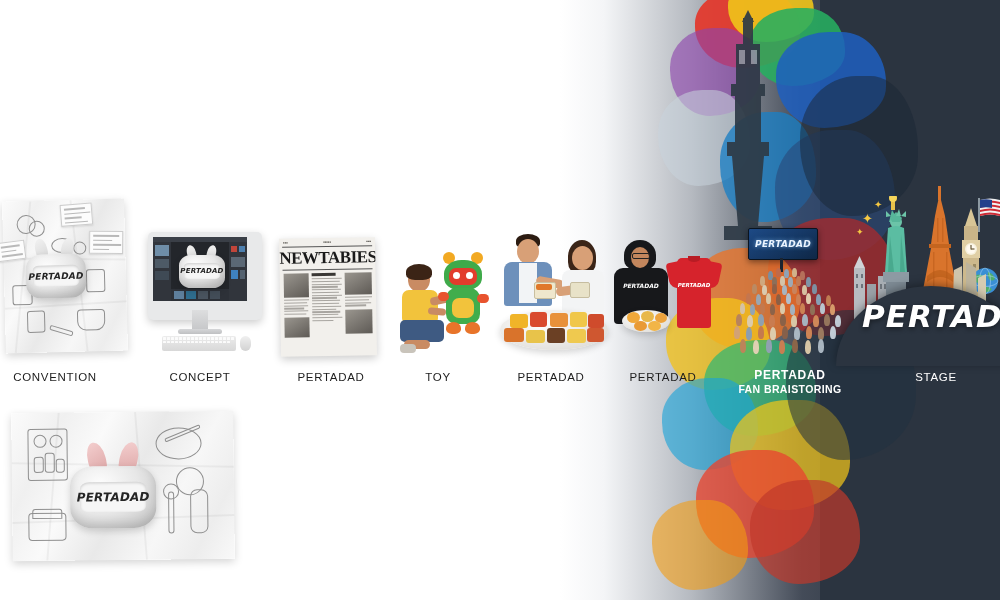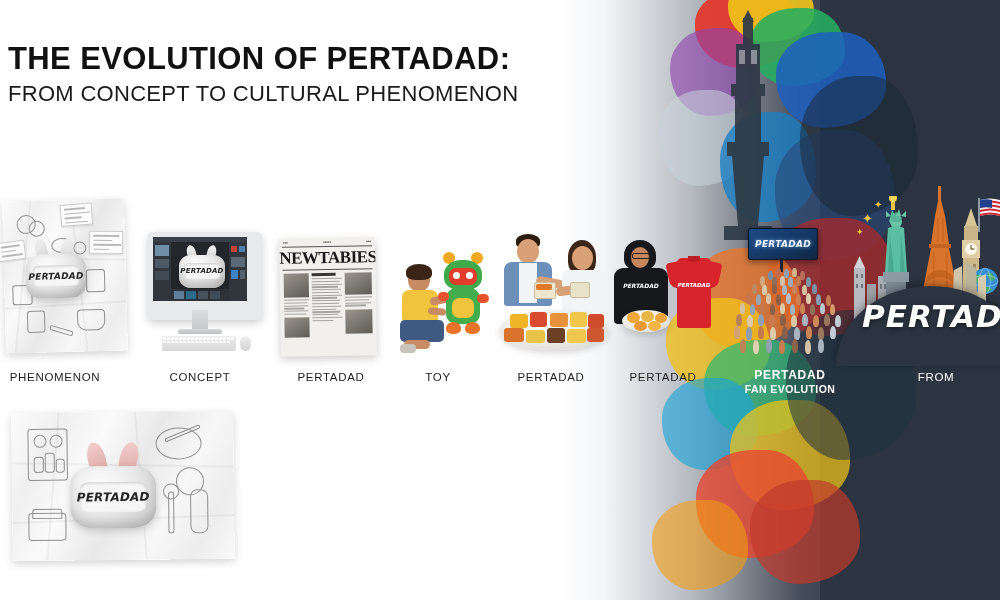--- a/index.html
+++ b/index.html
@@ -152,24 +152,20 @@
       <rect x="27" y="40" width="6" height="14" fill="#8a939c"></rect>
       <rect x="39" y="40" width="6" height="14" fill="#8a939c"></rect>
       <rect x="19" y="74" width="34" height="12"></rect>
       <rect x="23" y="86" width="26" height="46"></rect>
       <rect x="15" y="132" width="42" height="14"></rect>
       <polygon points="20,146 52,146 46,216 26,216"></polygon>
       <rect x="12" y="216" width="48" height="14"></rect>
     </g>
   </svg>
 
-  <div class="heading">
-    <div class="h-title">THE EVOLUTION OF PERTADAD:</div>
-    <div class="h-sub">FROM CONCEPT TO CULTURAL PHENOMENON</div>
-  </div>
 
   <div class="item" style="left:2px;top:188px;width:128px;height:168px;">
     <div class="paper" style="left:2px;top:12px;width:122px;height:152px;transform:rotate(-1.5deg);">
       <div class="crease" style="left:18px;top:0;width:1.5px;height:152px;transform:rotate(7deg);"></div>
       <div class="crease" style="left:74px;top:0;width:1.5px;height:152px;transform:rotate(-5deg);"></div>
       <div class="crease" style="left:0;top:58px;width:122px;height:1.5px;transform:rotate(2deg);"></div>
       <div class="crease" style="left:0;top:104px;width:122px;height:1.5px;transform:rotate(-2deg);"></div>
       <div class="doodle circle" style="left:14px;top:14px;width:17px;height:17px;"></div>
       <div class="doodle circle" style="left:26px;top:20px;width:14px;height:14px;"></div>
       <div class="doodle" style="left:8px;top:84px;width:18px;height:18px;"></div>
@@ -625,38 +621,38 @@
       <div class="ear pink" style="left:108px;top:30px;width:18px;height:34px;transform:rotate(14deg);"></div>
       <div class="device" style="left:58px;top:54px;width:86px;height:62px;">
         <div class="screenplate" style="left:10px;top:16px;width:66px;height:30px;">
           <span class="brandtext" style="font-size:12px;">PERTADAD</span>
         </div>
       </div>
     </div>
   </div>
 
   <div class="caption" style="left:55px;top:371px;">
-    <span>PHENOMENON</span>
+    <span>CONVENTION</span>
   </div>
   <div class="caption" style="left:200px;top:371px;">
     <span>CONCEPT</span>
   </div>
   <div class="caption" style="left:331px;top:371px;">
     <span>PERTADAD</span>
   </div>
   <div class="caption" style="left:438px;top:371px;">
     <span>TOY</span>
   </div>
   <div class="caption" style="left:551px;top:371px;">
     <span>PERTADAD</span>
   </div>
   <div class="caption" style="left:663px;top:371px;">
     <span>PERTADAD</span>
   </div>
   <div class="caption light bold" style="left:790px;top:368px;">
     <span>PERTADAD</span>
-    <span class="sub">FAN EVOLUTION</span>
+    <span class="sub">FAN BRAISTORING</span>
   </div>
   <div class="caption light" style="left:936px;top:371px;">
-    <span>FROM</span>
+    <span>STAGE</span>
   </div>
 
 </div>
 
 </body></html>

